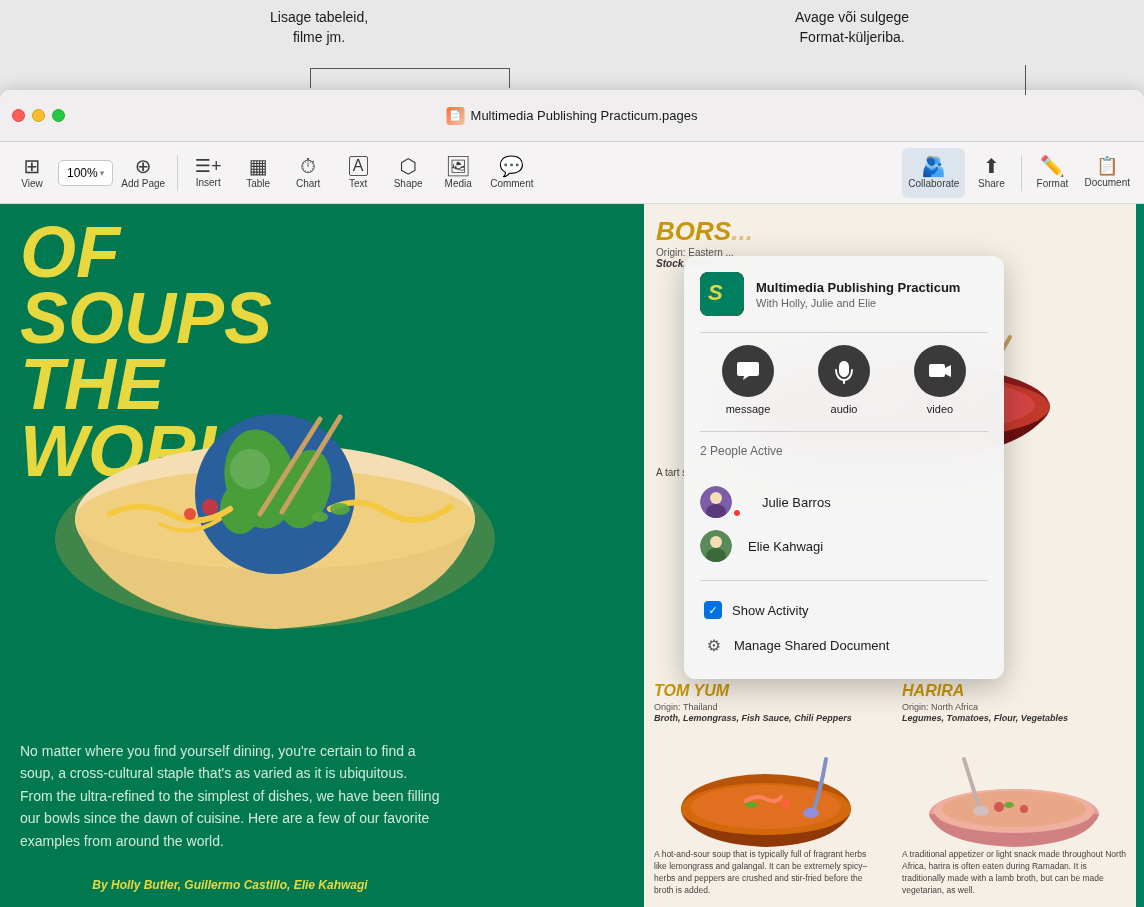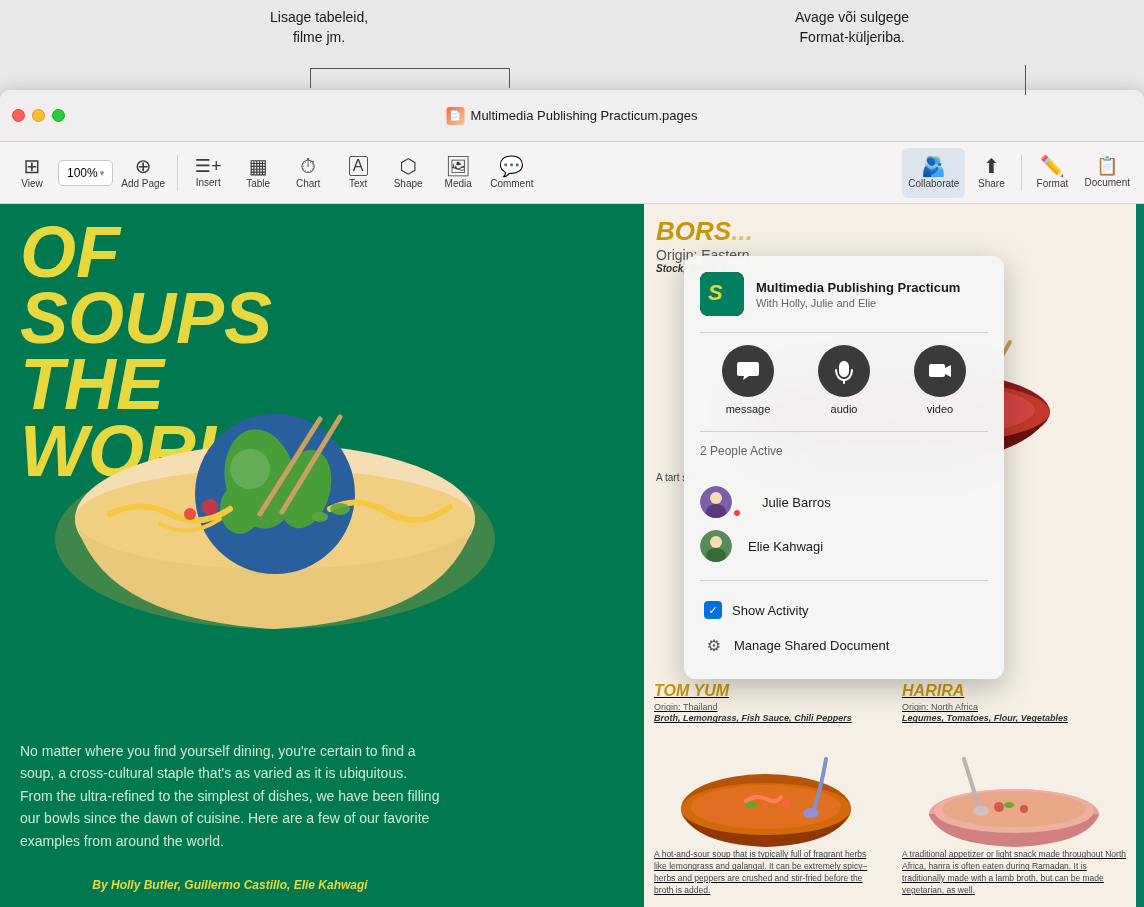--- a/index.html
+++ b/index.html
@@ -486,21 +486,21 @@
 
           <div style="position:absolute; bottom:15px; left:20px; width:420px; font-size:12px; color:#e8d840; font-weight:700; text-align:center; font-style:italic;">
             <span>By Holly Butler, Guillermo Castillo, Elie Kahwagi</span>
           </div>
         </div>
 
         <div style="position:absolute; right:8px; top:0; width:43%; height:100%; background:#f5efe5; overflow:hidden; padding:12px;">
 
           <div style="margin-bottom:8px;">
             <div style="font-size:26px; font-weight:900; color:#c8960a; font-style:italic; font-family:'Arial Black', Arial, sans-serif;">BORS<span style="opacity:0.5">...</span></div>
-            <div style="font-size:14px; color:#555;">Origin: Eastern ...</div>
+            <div style="font-size:10px; color:#555;">Origin: Eastern ...</div>
             <div style="font-size:10px; color:#333; font-style:italic; font-weight:600;">Stock, Beets, Ve...</div>
           </div>
 
           <div style="height:180px; width:100%; overflow:hidden; margin-bottom:8px;">
             <svg viewBox="0 0 400 180" style="width:100%; height:100%;">
 
               <ellipse cx="200" cy="130" rx="160" ry="45" fill="#8b1a1a"></ellipse>
               <path d="M40,130 Q60,180 200,185 Q340,180 360,130 Z" fill="#6b1010"></path>
               <ellipse cx="200" cy="130" rx="160" ry="35" fill="#c0392b"></ellipse>
 
@@ -514,21 +514,21 @@
 
               <line x1="320" y1="60" x2="280" y2="130" stroke="#c8a060" stroke-width="4" stroke-linecap="round"></line>
               <ellipse cx="275" cy="133" rx="12" ry="8" fill="#e0c080"></ellipse>
             </svg>
           </div>
 
           <div style="font-size:10px; color:#444; line-height:1.5; margin-bottom:10px; height:60px; overflow:hidden;">
             A tart soup, ser... brilliant red col... highly-flexible, t... protein and veg...
           </div>
 
-          <div style="display:flex; gap:24px; position:absolute; bottom:10px; left:10px; right:10px;text-decoration:underline;">
+          <div style="display:flex; gap:24px; position:absolute; bottom:10px; left:10px; right:10px;">
 
             <div style="flex:1; overflow:hidden;">
               <div style="font-size:16px; font-weight:900; color:#c8960a; font-style:italic; font-family:'Arial Black', Arial, sans-serif; margin-bottom:2px;">TOM YUM</div>
               <div style="font-size:9px; color:#555; margin-bottom:1px;">Origin: Thailand</div>
               <div style="font-size:9px; color:#333; font-style:italic; font-weight:600; margin-bottom:6px;">Broth, Lemongrass, Fish Sauce, Chili Peppers</div>
 
               <div style="height:120px;">
                 <svg viewBox="0 0 200 120" style="width:100%; height:100%;">
                   <ellipse cx="100" cy="80" rx="85" ry="35" fill="#b8540a"></ellipse>
                   <path d="M15,80 Q25,115 100,118 Q175,115 185,80 Z" fill="#903808"></path>

